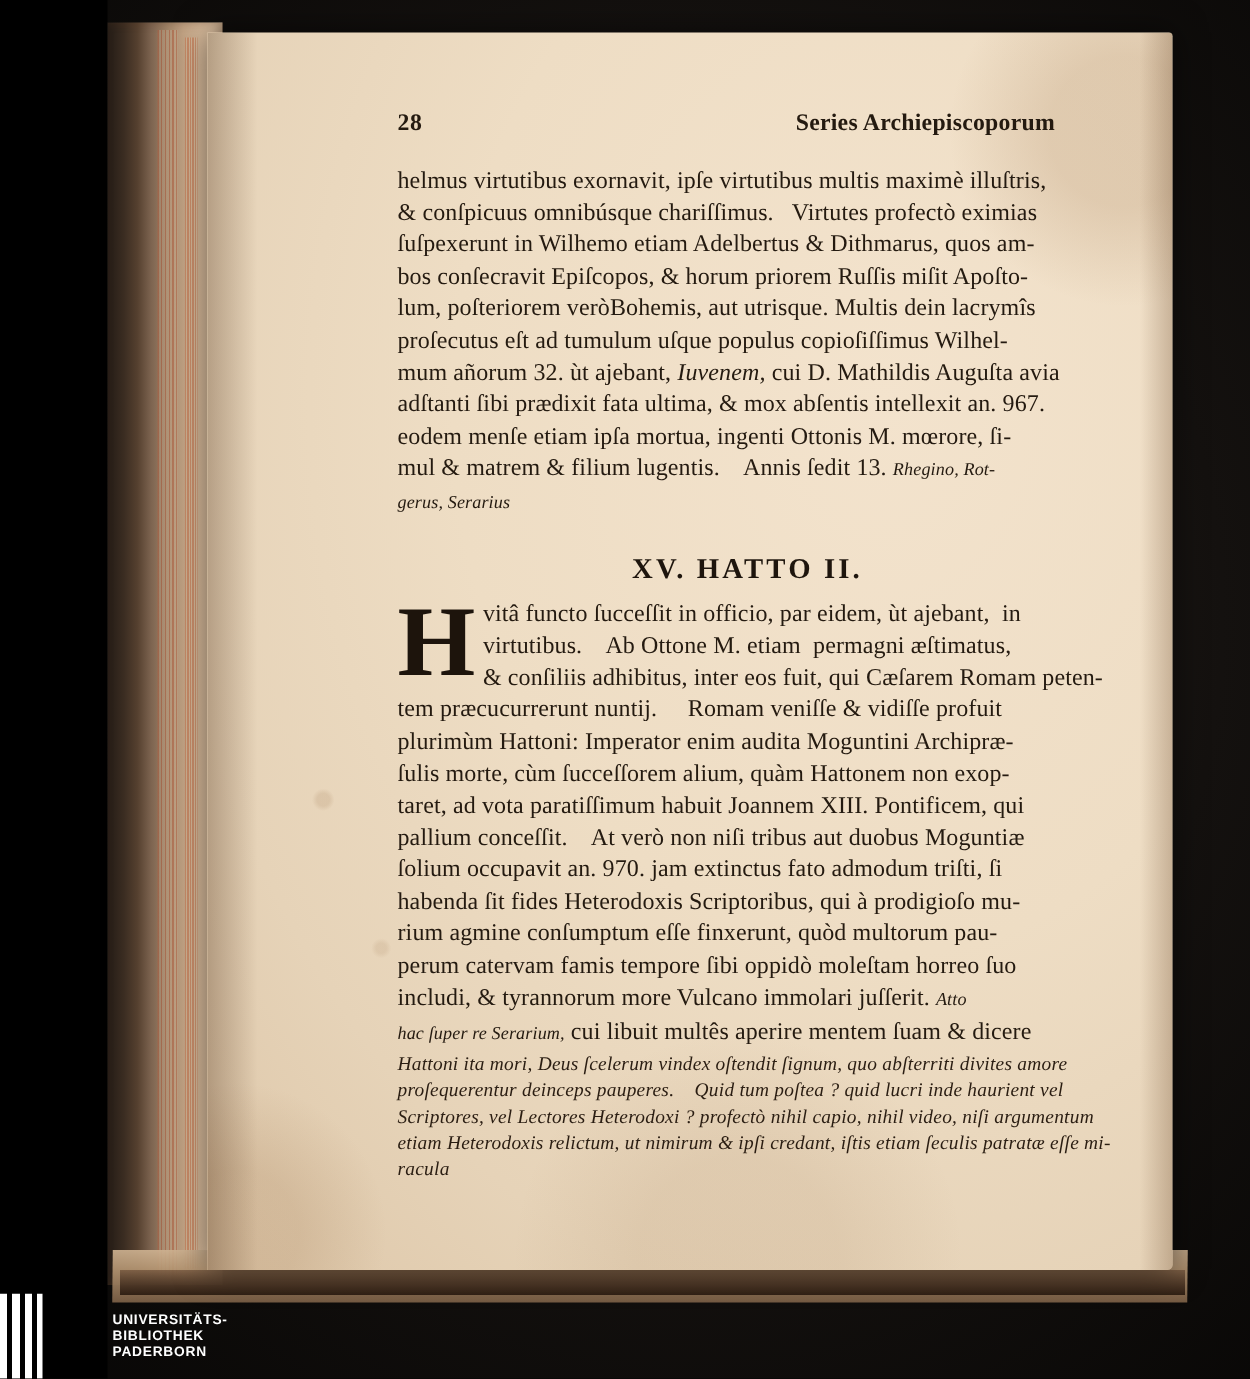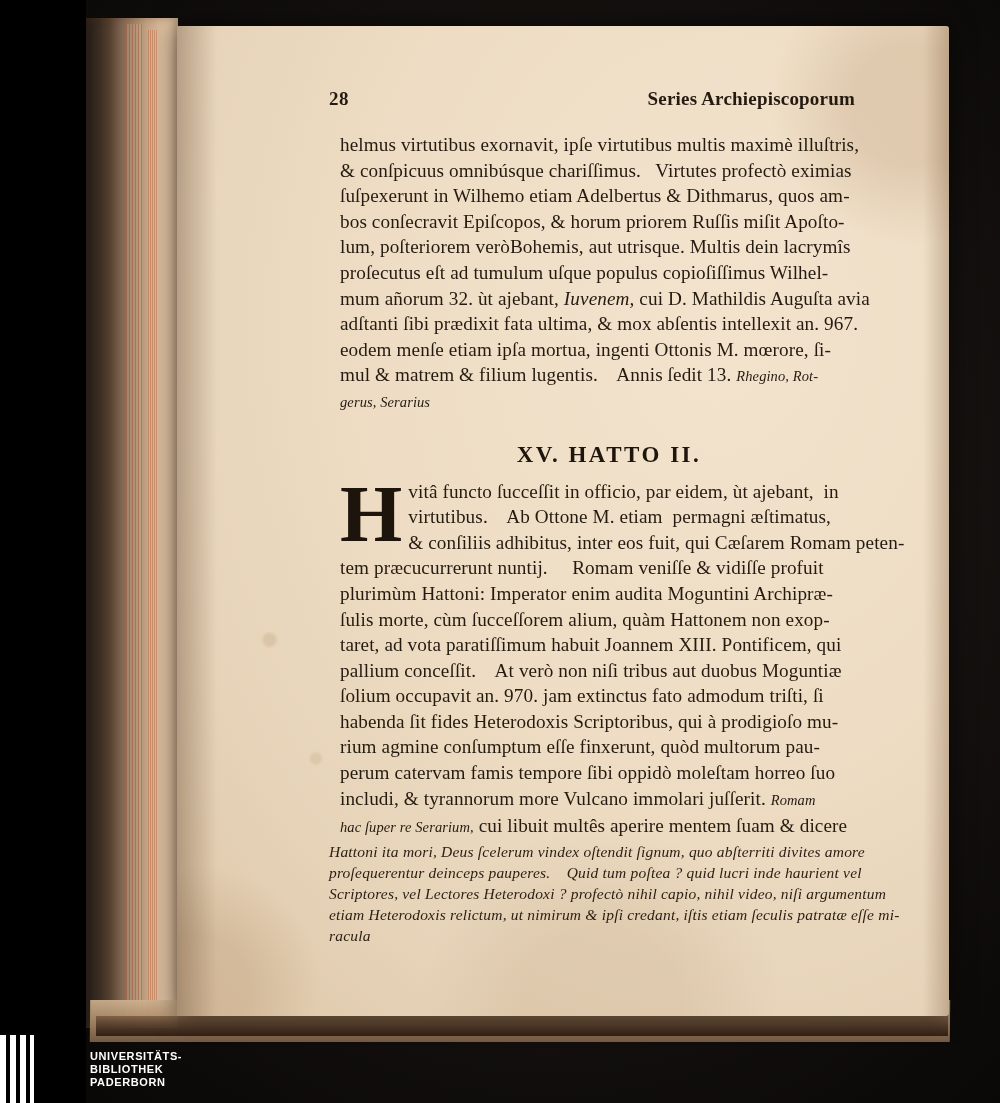--- a/index.html
+++ b/index.html
@@ -63,21 +63,21 @@
     left: 148px; top: 30px;
     width: 10px; height: 985px;
     background: repeating-linear-gradient(to right,
       rgba(200,110,70,0.5) 0px, rgba(200,110,70,0.5) 1px,
       rgba(240,215,185,0.2) 1px, rgba(240,215,185,0.2) 2px);
   }
 
   
   .page {
     position: absolute;
-    left: 177px; top: 26px;
+    left: 166px; top: 26px;
     width: 772px; height: 990px;
     background:
       radial-gradient(ellipse at 70% 30%, #f3e3cd 0%, #eeddc4 45%, #e6d3b8 75%, #ddc6a8 100%);
     box-shadow: 0 0 26px rgba(0,0,0,0.55);
     border-radius: 0 3px 4px 0;
     overflow: hidden;
   }
   
   .page::before {
     content: "";
@@ -149,21 +149,20 @@
     margin-right: 34px;
     color: #241a10;
   }
 
   .body-par {
     font-size: 19.2px;
     line-height: 25.6px;
     text-align: justify;
     letter-spacing: 0.1px;
     color: #241a10;
-    margin-left: 11px;
   }
   .body-par .line { display: block; white-space: pre; }
 
   .sidenote {
     font-style: italic;
     font-size: 14.5px;
   }
   .inline-it { font-style: italic; }
 
   .chapter-head {
@@ -275,21 +274,21 @@
         <span class="line">&amp; conſiliis adhibitus, inter eos fuit, qui Cæſarem Romam peten-</span>
         <span class="line">tem præcucurrerunt nuntij.     Romam veniſſe &amp; vidiſſe profuit</span>
         <span class="line">plurimùm Hattoni: Imperator enim audita Moguntini Archipræ-</span>
         <span class="line">ſulis morte, cùm ſucceſſorem alium, quàm Hattonem non exop-</span>
         <span class="line">taret, ad vota paratiſſimum habuit Joannem XIII. Pontificem, qui</span>
         <span class="line">pallium conceſſit.    At verò non niſi tribus aut duobus Moguntiæ</span>
         <span class="line">ſolium occupavit an. 970. jam extinctus fato admodum triſti, ſi</span>
         <span class="line">habenda ſit fides Heterodoxis Scriptoribus, qui à prodigioſo mu-</span>
         <span class="line">rium agmine conſumptum eſſe finxerunt, quòd multorum pau-</span>
         <span class="line">perum catervam famis tempore ſibi oppidò moleſtam horreo ſuo</span>
-        <span class="line"><span>includi, &amp; tyrannorum more Vulcano immolari juſſerit. </span><span class="sidenote">Romam</span></span>
+        <span class="line"><span>includi, &amp; tyrannorum more Vulcano immolari juſſerit. </span><span class="sidenote">Atto</span></span>
         <span class="line"><span class="sidenote">hac ſuper re Serarium,</span><span> cui libuit multês aperire mentem ſuam &amp; dicere</span></span>
       </div>
 
       <div class="small-italic-par">
         <span class="line">Hattoni ita mori, Deus ſcelerum vindex oſtendit ſignum, quo abſterriti divites amore</span>
         <span class="line">proſequerentur deinceps pauperes.    Quid tum poſtea ? quid lucri inde haurient vel</span>
         <span class="line">Scriptores, vel Lectores Heterodoxi ? profectò nihil capio, nihil video, niſi argumentum</span>
         <span class="line">etiam Heterodoxis relictum, ut nimirum &amp; ipſi credant, iſtis etiam ſeculis patratæ eſſe mi-</span>
         <span class="tail">racula</span>
       </div>

